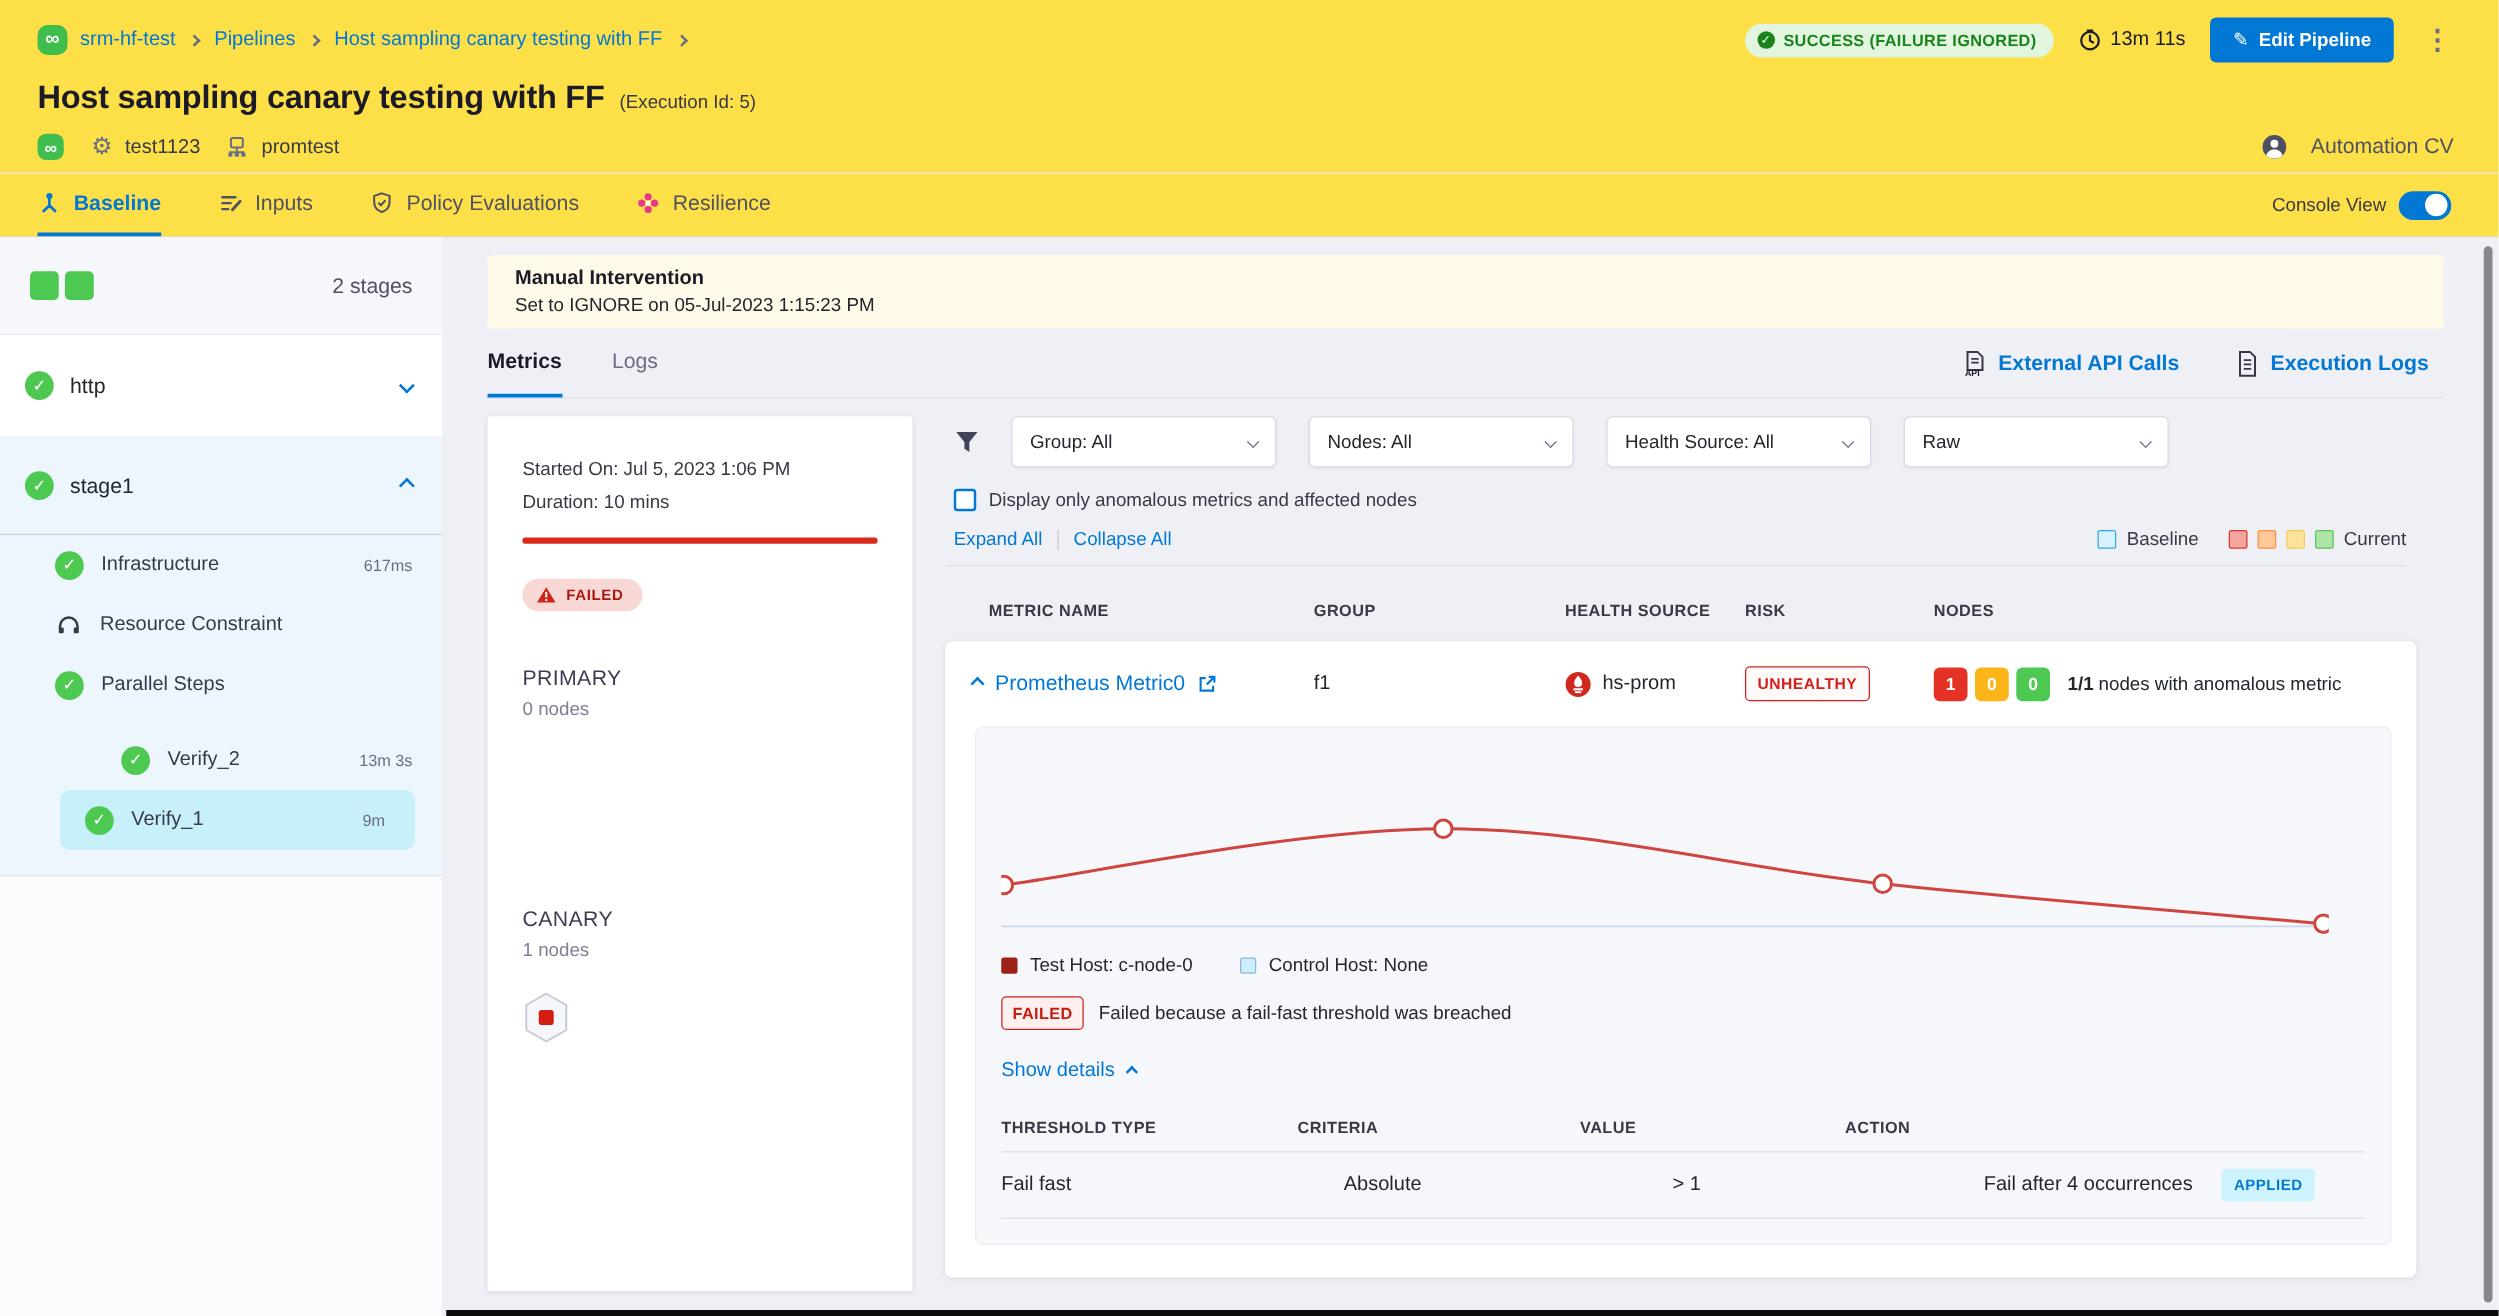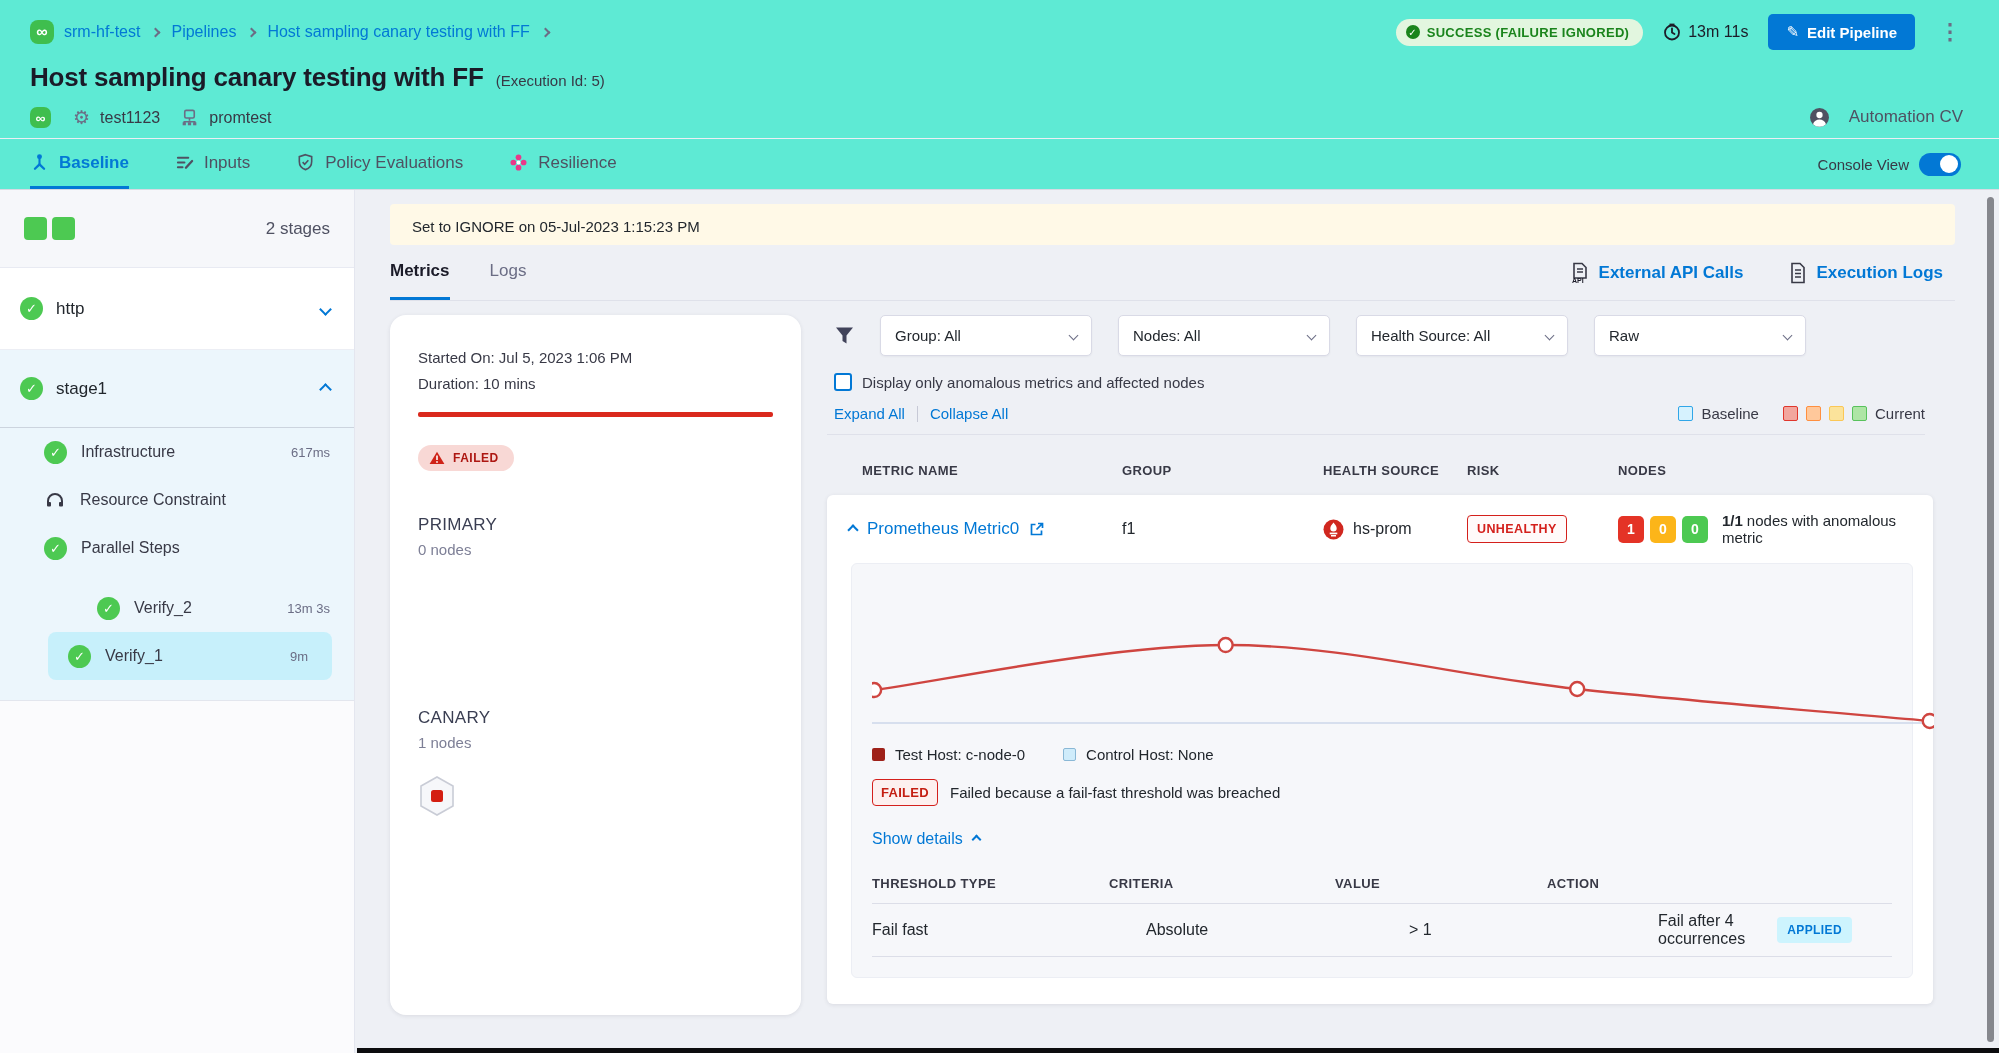--- a/index.html
+++ b/index.html
@@ -1,20 +1,20 @@
 <!DOCTYPE html>
 <html><head>
 <meta charset="utf-8">
 <style>
   * { margin:0; padding:0; box-sizing:border-box; }
   html,body { width:1999px; height:1053px; overflow:hidden; }
   body { font-family:"Liberation Sans","DejaVu Sans",sans-serif; background:#ffffff; color:#22272d; position:relative; }
 
   
-  .app-header { position:absolute; top:0; left:0; right:0; height:190px; background:#5eead4; }
+  .app-header { position:absolute; top:0; left:0; right:0; height:190px; background:#fde047; }
   .crumb-row { display:flex; align-items:center; padding:14px 34px 0 30px; gap:10px; }
   .logo { width:24px; height:24px; border-radius:8px; background:#3fbe4e; color:#fff; display:flex; align-items:center; justify-content:center; font-size:16px; font-weight:bold; flex:0 0 auto;}
   .logo::after { content:"∞"; }
   .logo.small { width:21px; height:21px; font-size:14px; border-radius:7px; }
   .crumb { color:#0278d5; font-size:16px; text-decoration:none; font-weight:500; }
   .sep { width:7px; height:7px; border-right:2px solid #6b6d85; border-top:2px solid #6b6d85; transform:rotate(45deg); display:inline-block; margin:0 2px; }
   .crumb-right { margin-left:auto; display:flex; align-items:center; gap:20px; }
   .status-pill { background:#e2f6df; color:#1a841c; font-size:13px; font-weight:bold; letter-spacing:.3px; border-radius:14px; padding:6px 14px 6px 10px; display:flex; align-items:center; gap:7px; }
   .status-pill .dot { width:14px; height:14px; border-radius:50%; background:#1a841c; color:#fff; font-size:10px; display:flex; align-items:center; justify-content:center; }
   .status-pill .dot::after { content:"✓"; }
@@ -68,21 +68,21 @@
   .banner { margin-top:14px; background:#fff9e7; border-radius:4px; padding:10px 22px; }
   .banner-title { font-size:16px; font-weight:bold; color:#1b1b28; }
   .banner-msg { font-size:15px; color:#22272d; margin-top:4px; }
   .mtabs-row { height:56px; border-bottom:1px solid #dfe1ea; display:flex; align-items:stretch; }
   .mtab { display:flex; align-items:center; font-size:17px; color:#6b6d85; margin-right:40px; border-bottom:3px solid transparent; cursor:pointer; }
   .mtab.active { color:#1b1b28; font-weight:bold; border-bottom-color:#0278d5; }
   .mlink { display:flex; align-items:center; gap:9px; color:#0278d5; font-size:17px; font-weight:bold; text-decoration:none; margin-left:46px; }
   .mtabs-right { margin-left:auto; display:flex; align-items:center; padding-right:12px; }
 
   .content-row { display:flex; margin-top:14px; gap:26px; }
-  .summary-card { width:411px; flex:0 0 auto; background:#fff; border-radius:16px; box-shadow:0 1px 4px rgba(40,41,61,.10); height:700px; padding:34px 28px; }
+  .summary-card { width:340px; flex:0 0 auto; background:#fff; border-radius:3px; box-shadow:0 1px 4px rgba(40,41,61,.10); height:700px; padding:34px 28px; }
   .sum-line { font-size:15px; color:#383946; margin-bottom:9px; }
   .redbar { height:5px; background:#da291d; border-radius:2px; margin:20px 0 0 0; }
   .failed-pill { display:inline-flex; align-items:center; gap:8px; background:#f8d8d5; color:#ad1712; font-size:12px; font-weight:bold; letter-spacing:.5px; border-radius:14px; padding:6px 15px 6px 11px; margin-top:28px; }
   .grp-name { font-size:17px; color:#3a3e52; letter-spacing:.3px; margin-top:44px; }
   .grp-name.canary { margin-top:150px; }
   .grp-nodes { font-size:15px; color:#7d7f96; margin-top:6px; }
   .hexwrap { margin-top:24px; width:40px; }
 
   .metrics-col { flex:1 1 auto; min-width:0; }
   .filter-row { display:flex; align-items:center; gap:26px; padding-left:8px; }
@@ -290,20 +290,21 @@
       <span class="check-circle"></span>
       <span class="step-label">Verify_1</span>
       <span class="step-dur">9m</span>
     </div>
   </div>
 </aside>
 
 <main class="main">
 
   <div class="banner">
+    <div class="banner-title">Manual Intervention</div>
     <div class="banner-msg">Set to IGNORE on 05-Jul-2023 1:15:23 PM</div>
   </div>
 
   <div class="mtabs-row">
     <div class="mtab active">
         <span>Metrics</span>
       </div>
     <div class="mtab">
         <span>Logs</span>
       </div>

